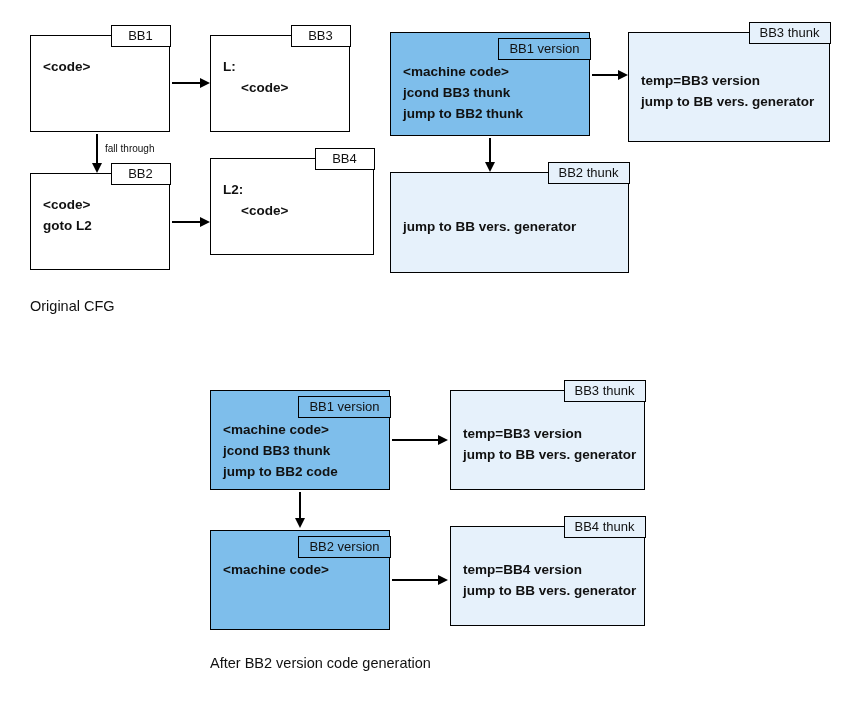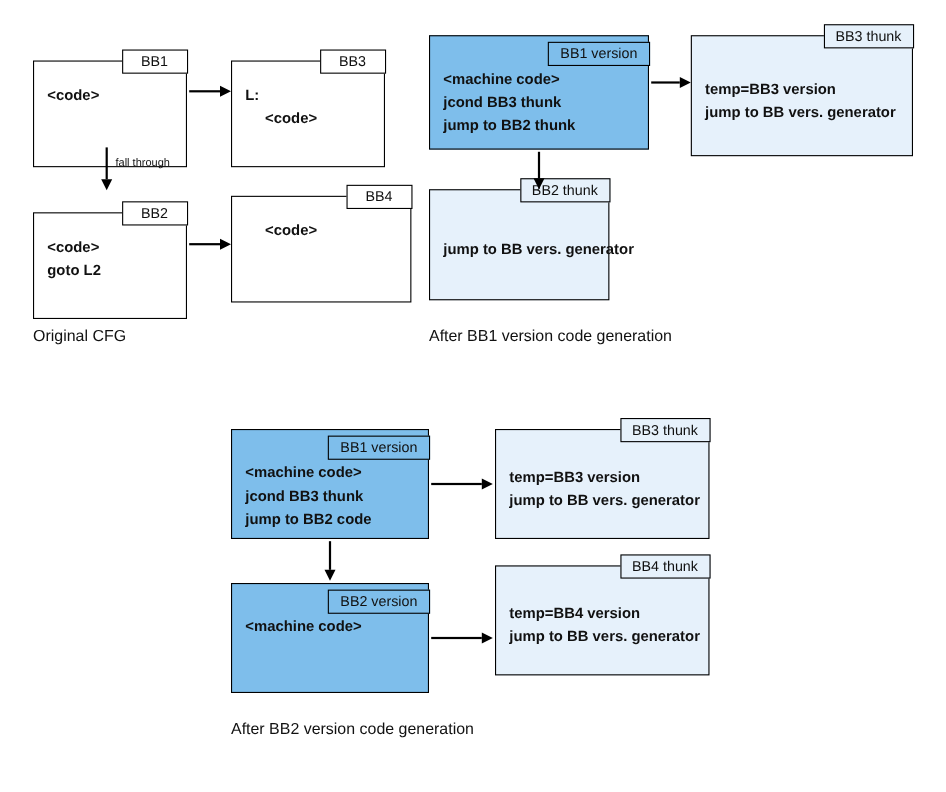--- a/index.html
+++ b/index.html
@@ -32,21 +32,21 @@
   .box .body{
     position:absolute;
     left:0;top:0;right:0;bottom:0;
     display:flex;flex-direction:column;
     padding:20px 8px 6px 12px;
     line-height:21px;
     box-sizing:border-box;
     white-space:nowrap;
     font-weight:bold;
   }
-  .plain{background:#ffffff;margin-top:20px;}
+  .plain{background:#ffffff;}
   .plain .tab{background:#ffffff;}
   .version{background:var(--version-fill,#7EBEEB);}
   .version .tab{background:var(--version-fill,#7EBEEB);margin-top:16px;}
   .version .body{padding-top:28px;}
   .thunk{background:var(--thunk-fill,#E6F1FB);}
   .thunk .tab{background:var(--thunk-fill,#E6F1FB);}
   .thunk .body{justify-content:center;padding-top:14px;}
   .line{display:block;}
   .line.indent{padding-left:18px;}
   .arrow-h{
@@ -102,20 +102,21 @@
     <div class="tab">BB2</div>
     <div class="body">
       <span class="line">&lt;code&gt;</span>
       <span class="line">goto L2</span>
     </div>
   </div>
 
   <div class="box plain" style="left:210px;top:158px;width:164px;height:97px">
     <div class="tab">BB4</div>
     <div class="body">
+      <span class="line">L2:</span>
       <span class="line indent">&lt;code&gt;</span>
     </div>
   </div>
 
   <div class="arrow-h" style="left:172px;top:82px;width:28px"></div>
   <div class="arrow-v" style="left:96px;top:134px;height:29px"></div>
   <div class="edge-label" style="left:105px;top:143px">fall through</div>
   <div class="arrow-h" style="left:172px;top:221px;width:28px"></div>
 
   <div class="caption" style="left:30px;top:298px;width:320px">Original CFG</div>
@@ -130,31 +131,30 @@
   </div>
 
   <div class="box thunk" style="left:628px;top:32px;width:202px;height:110px">
     <div class="tab">BB3 thunk</div>
     <div class="body">
       <span class="line">temp=BB3 version</span>
       <span class="line">jump to BB vers. generator</span>
     </div>
   </div>
 
-  <div class="box thunk" style="left:390px;top:172px;width:164px;height:101px">
+  <div class="box thunk" style="left:390px;top:172px;width:239px;height:101px">
     <div class="tab">BB2 thunk</div>
     <div class="body">
       <span class="line">jump to BB vers. generator</span>
     </div>
   </div>
 
   <div class="arrow-h" style="left:592px;top:74px;width:26px"></div>
   <div class="arrow-v" style="left:489px;top:138px;height:24px"></div>
 
-  <div class="caption" style="left:390px;top:298px;width:330px">After BB1 version code generation</div>
 
   <div class="box version" style="left:210px;top:390px;width:180px;height:100px">
     <div class="tab">BB1 version</div>
     <div class="body">
       <span class="line">&lt;machine code&gt;</span>
       <span class="line">jcond BB3 thunk</span>
       <span class="line">jump to BB2 code</span>
     </div>
   </div>
 
@@ -166,21 +166,21 @@
     </div>
   </div>
 
   <div class="box version" style="left:210px;top:530px;width:180px;height:100px">
     <div class="tab">BB2 version</div>
     <div class="body">
       <span class="line">&lt;machine code&gt;</span>
     </div>
   </div>
 
-  <div class="box thunk" style="left:450px;top:514px;width:195px;height:100px">
+  <div class="box thunk" style="left:450px;top:526px;width:195px;height:100px">
     <div class="tab">BB4 thunk</div>
     <div class="body">
       <span class="line">temp=BB4 version</span>
       <span class="line">jump to BB vers. generator</span>
     </div>
   </div>
 
   <div class="arrow-h" style="left:392px;top:439px;width:46px"></div>
   <div class="arrow-v" style="left:299px;top:492px;height:26px"></div>
   <div class="arrow-h" style="left:392px;top:579px;width:46px"></div>

